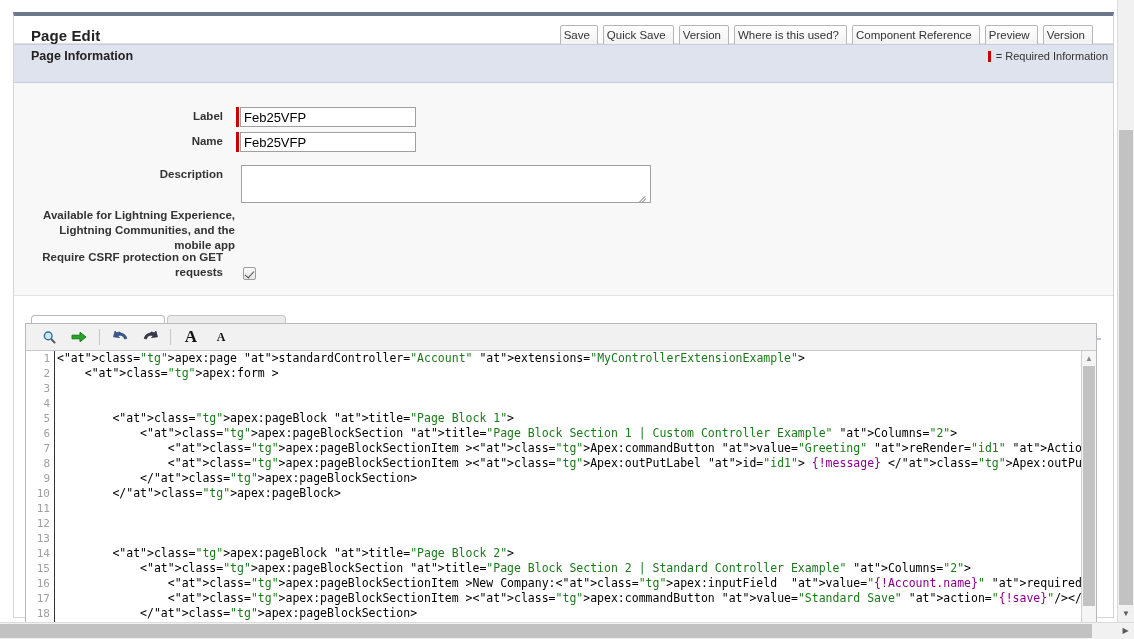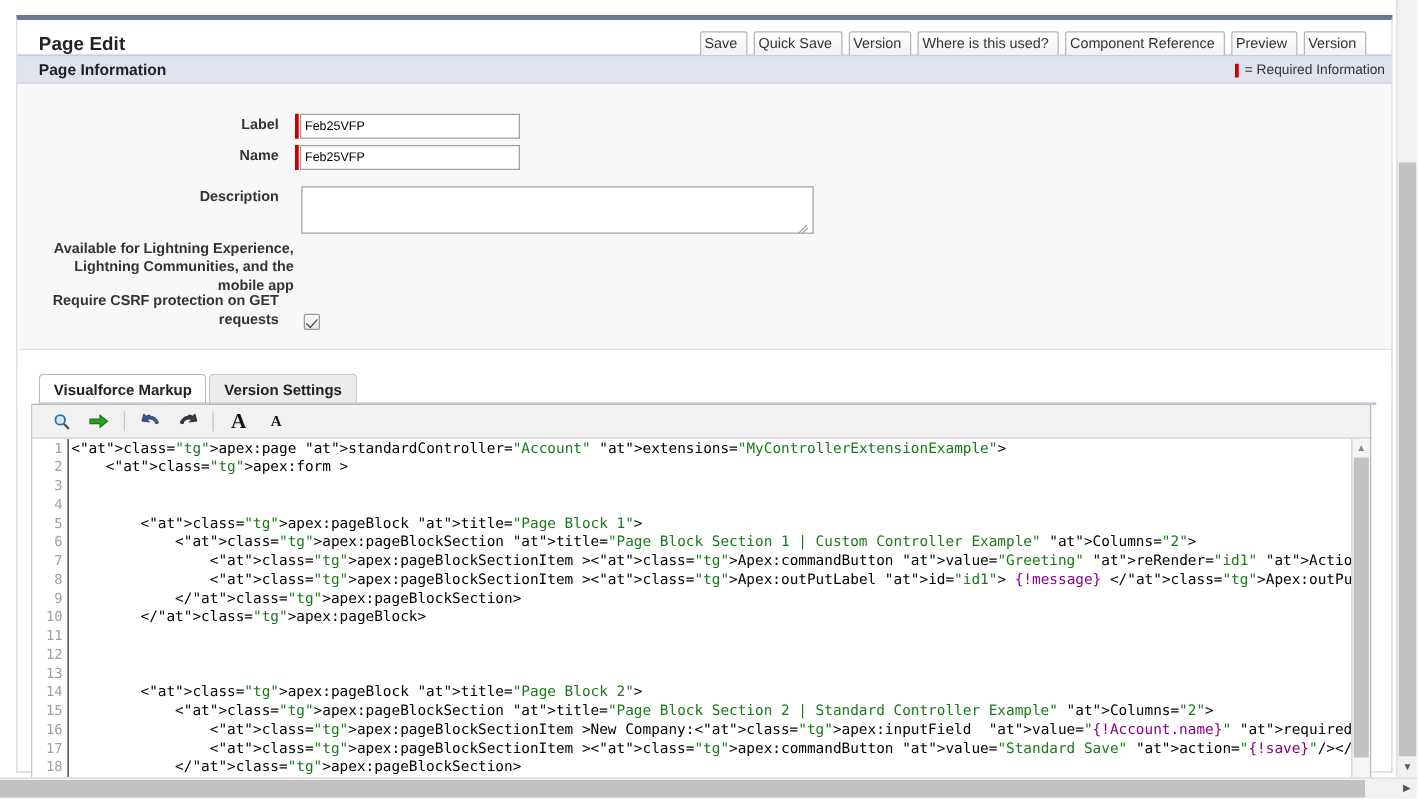--- a/index.html
+++ b/index.html
@@ -75,21 +75,21 @@
     border-radius: 2px;
     padding: 3px 7px 4px 3px;
     line-height: 13px;
     white-space: nowrap;
     cursor: pointer;
   }
 
   
   .sec-header {
     position: relative;
-    height: 23px;
+    height: 39px;
     background: #dfe3ee;
     border-top: 1px solid #c7cddc;
     border-bottom: 1px solid #c7cddc;
   }
   .sec-title {
     position: absolute; left: 17px; top: 4px;
     font-size: 12.5px; font-weight: bold; color: #222222;
   }
   .req-legend {
     position: absolute; right: 5px; top: 5px;
@@ -112,21 +112,21 @@
     line-height: 15px;
   }
   .reqmark {
     position: absolute; width: 3px; background: #cc0000;
   }
   .txtinput {
     position: absolute;
     border: 1px solid #a0a0a0;
     background: #ffffff;
     font-family: "Liberation Sans", sans-serif;
-    font-size: 10px; color: #000000;
+    font-size: 13px; color: #000000;
     padding: 1px 3px;
     outline: none;
   }
   .txtarea {
     position: absolute;
     border: 1px solid #a0a0a0;
     background: #ffffff;
     font-family: "Liberation Sans", sans-serif;
     font-size: 12px; color: #000;
     resize: none; outline: none;

